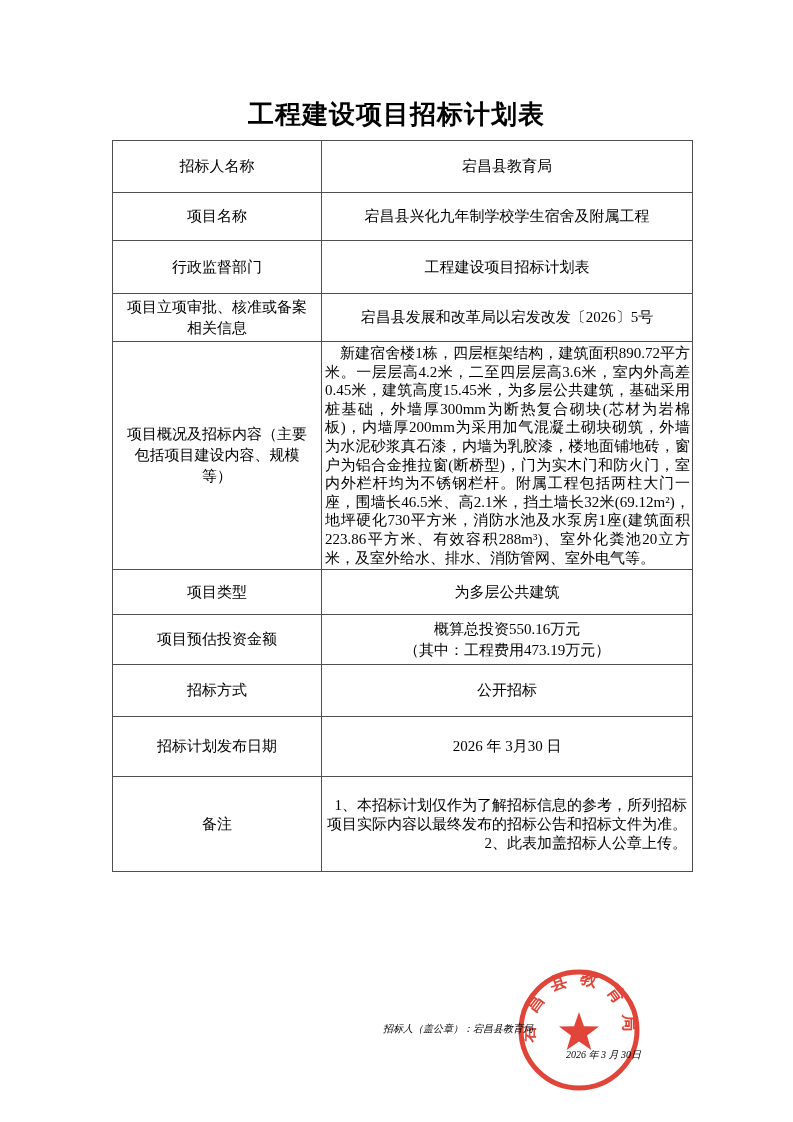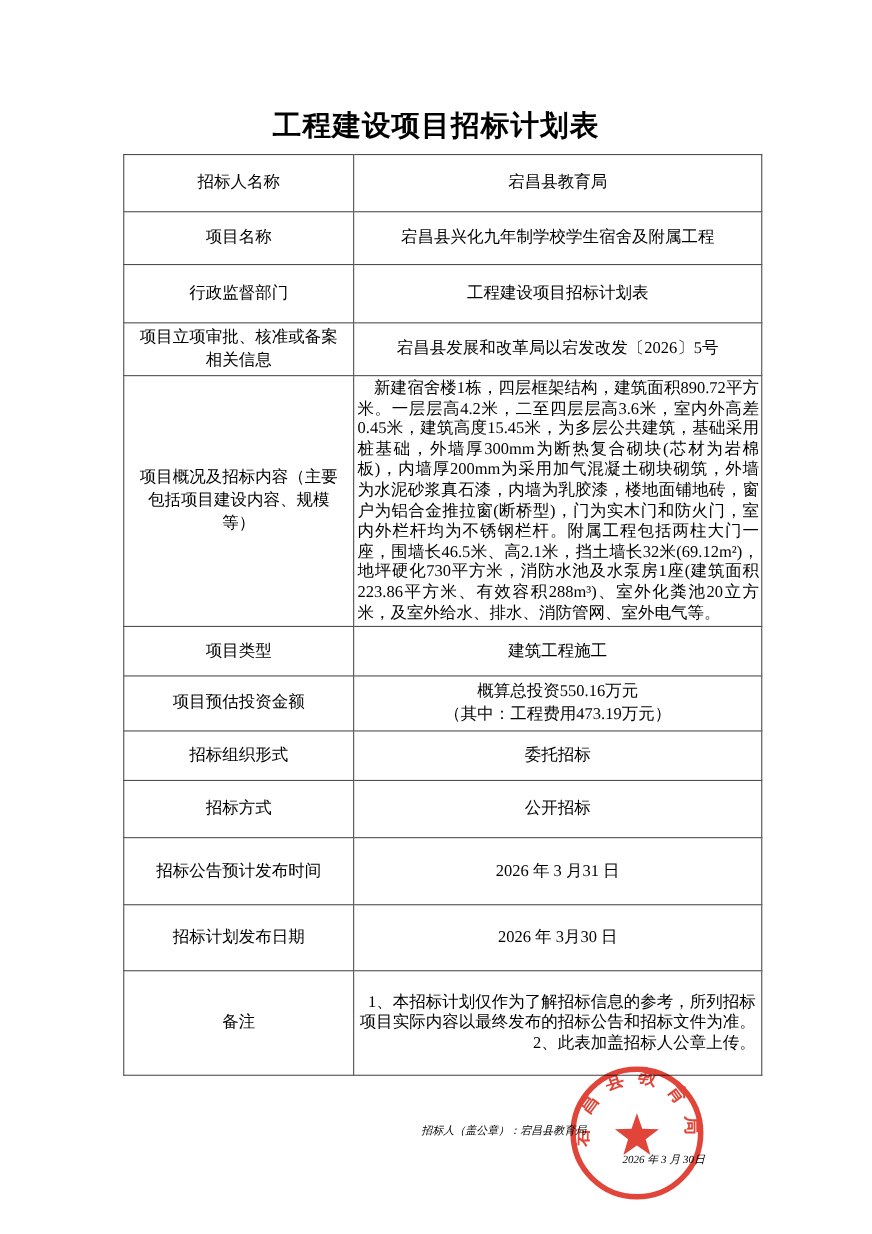--- a/index.html
+++ b/index.html
@@ -86,38 +86,30 @@
       <tr style="height:48px">
         <td class="lab">项目立项审批、核准或备案相关信息</td>
         <td class="val">宕昌县发展和改革局以宕发改发〔2026〕5号</td>
       </tr>
       <tr style="height:224px">
         <td class="lab">项目概况及招标内容（主要包括项目建设内容、规模等）</td>
         <td class="val para">新建宿舍楼1栋，四层框架结构，建筑面积890.72平方米。一层层高4.2米，二至四层层高3.6米，室内外高差0.45米，建筑高度15.45米，为多层公共建筑，基础采用桩基础，外墙厚300mm为断热复合砌块(芯材为岩棉板)，内墙厚200mm为采用加气混凝土砌块砌筑，外墙为水泥砂浆真石漆，内墙为乳胶漆，楼地面铺地砖，窗户为铝合金推拉窗(断桥型)，门为实木门和防火门，室内外栏杆均为不锈钢栏杆。附属工程包括两柱大门一座，围墙长46.5米、高2.1米，挡土墙长32米(69.12m²)，地坪硬化730平方米，消防水池及水泵房1座(建筑面积223.86平方米、有效容积288m³)、室外化粪池20立方米，及室外给水、排水、消防管网、室外电气等。</td>
       </tr>
       <tr style="height:45px">
         <td class="lab">项目类型</td>
-        <td class="val">建筑工程施工</td>
+        <td class="val">为多层公共建筑</td>
       </tr>
       <tr style="height:50px">
         <td class="lab">项目预估投资金额</td>
         <td class="val">概算总投资550.16万元
 （其中：工程费用473.19万元）</td>
       </tr>
-      <tr style="height:45px">
-        <td class="lab">招标组织形式</td>
-        <td class="val">委托招标</td>
-      </tr>
       <tr style="height:52px">
         <td class="lab">招标方式</td>
         <td class="val">公开招标</td>
-      </tr>
-      <tr style="height:61px">
-        <td class="lab">招标公告预计发布时间</td>
-        <td class="val">2026 年 3 月31 日</td>
       </tr>
       <tr style="height:60px">
         <td class="lab">招标计划发布日期</td>
         <td class="val">2026 年 3月30  日</td>
       </tr>
       <tr style="height:95px">
         <td class="lab">备注</td>
         <td class="val remark">1、本招标计划仅作为了解招标信息的参考，所列招标项目实际内容以最终发布的招标公告和招标文件为准。
 2、此表加盖招标人公章上传。</td>
       </tr>

